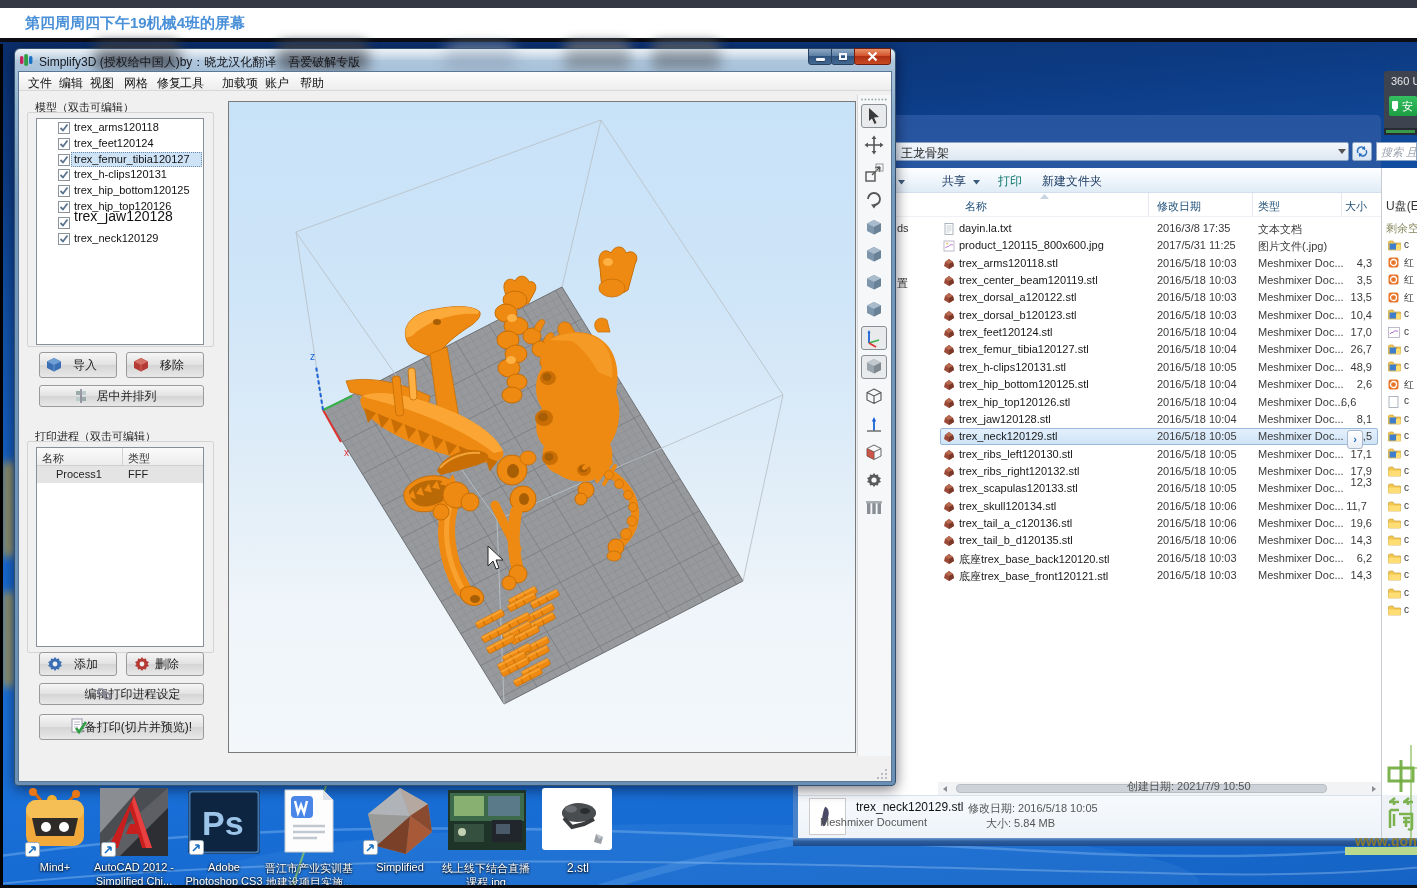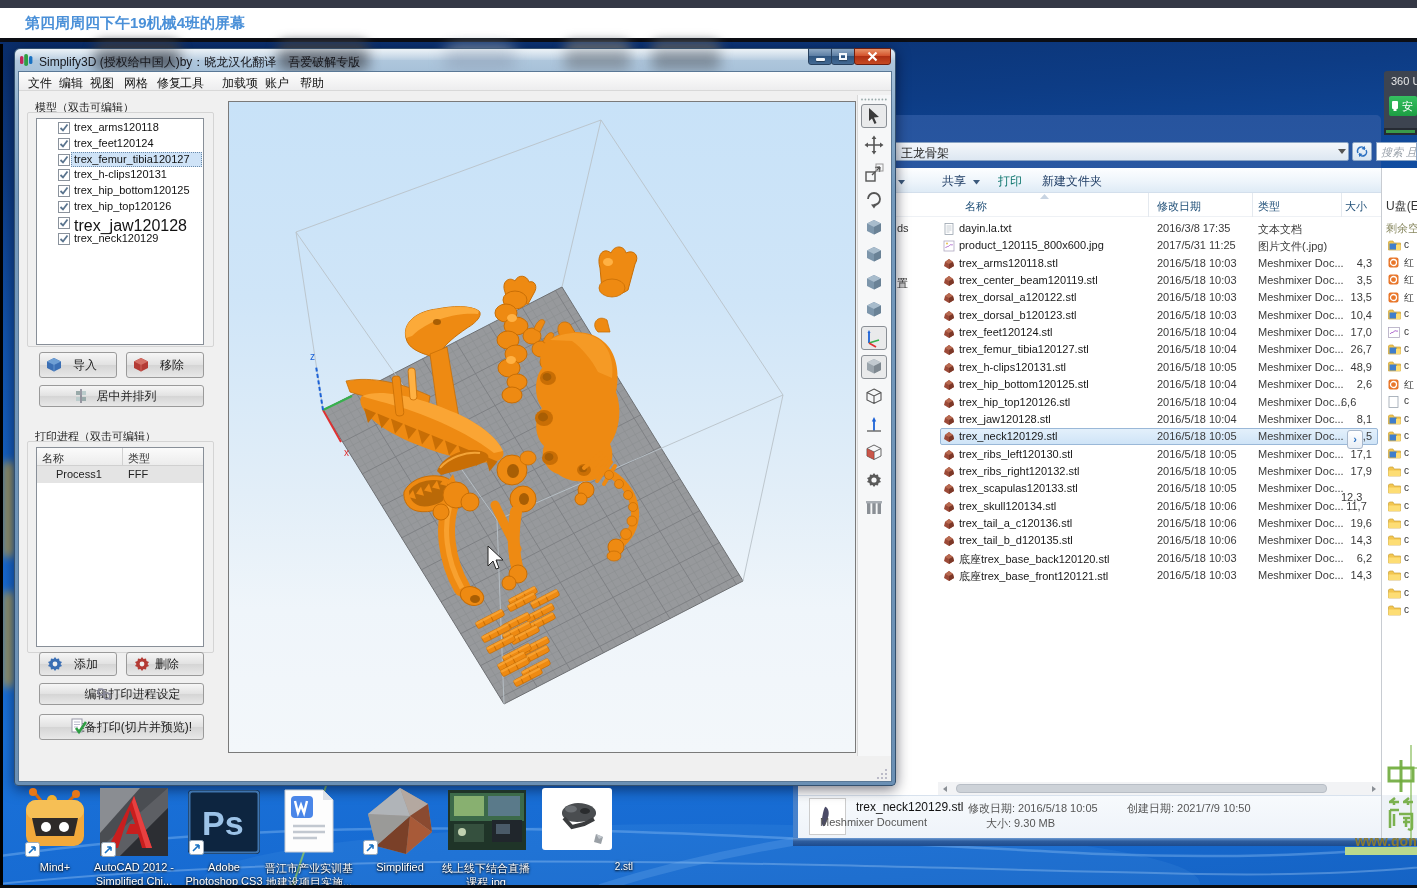--- a/index.html
+++ b/index.html
@@ -197,21 +197,21 @@
 <div class="a tx" style="left:1258px;top:464.90000000000003px;font-size:11px;color:#3a3a3a">Meshmixer Doc...</div>
 <div class="a tx" style="left:1341px;top:464.90000000000003px;font-size:11px;color:#3a3a3a;width:31px;text-align:right">17,9</div>
 <svg class="a" style="left:943px;top:483.25px" width="12" height="12" viewBox="0 0 12 12">
     <path d="M2,4 L6,1 L10,4 L11,8 L6,11 L1,8 Z" fill="#9c4a38"></path>
     <path d="M2,4 L6,1 L10,4 L6,6 Z" fill="#b86a50"></path>
     <path d="M6,6 L10,4 L11,8 L6,11 Z" fill="#7c3828"></path>
   </svg>
 <div class="a tx" style="left:959px;top:482.25px;font-size:11px;color:#181818">trex_scapulas120133.stl</div>
 <div class="a tx" style="left:1157px;top:482.25px;font-size:11px;color:#3a3a3a">2016/5/18 10:05</div>
 <div class="a tx" style="left:1258px;top:482.25px;font-size:11px;color:#3a3a3a">Meshmixer Doc...</div>
-<div class="a tx" style="left:1341px;top:491px;font-size:11px;color:#3a3a3a;width:31px;text-align:left">12,3</div>
+<div class="a tx" style="left:1341px;top:476px;font-size:11px;color:#3a3a3a;width:31px;text-align:right">12,3</div>
 <svg class="a" style="left:943px;top:500.6px" width="12" height="12" viewBox="0 0 12 12">
     <path d="M2,4 L6,1 L10,4 L11,8 L6,11 L1,8 Z" fill="#9c4a38"></path>
     <path d="M2,4 L6,1 L10,4 L6,6 Z" fill="#b86a50"></path>
     <path d="M6,6 L10,4 L11,8 L6,11 Z" fill="#7c3828"></path>
   </svg>
 <div class="a tx" style="left:959px;top:499.6px;font-size:11px;color:#181818">trex_skull120134.stl</div>
 <div class="a tx" style="left:1157px;top:499.6px;font-size:11px;color:#3a3a3a">2016/5/18 10:06</div>
 <div class="a tx" style="left:1258px;top:499.6px;font-size:11px;color:#3a3a3a">Meshmixer Doc...</div>
 <div class="a tx" style="left:1341px;top:499.6px;font-size:11px;color:#3a3a3a;width:31px;text-align:center">11,7</div>
 <svg class="a" style="left:943px;top:517.95px" width="12" height="12" viewBox="0 0 12 12">
@@ -259,23 +259,23 @@
 <svg class="a" style="left:1370px;top:785px" width="8" height="8" viewBox="0 0 8 8">
     <path d="M2,1 L6,4 L2,7 Z" fill="#8a8f95"></path>
   </svg>
 <div class="a" style="left:798px;top:795px;width:583px;height:43px;background:linear-gradient(180deg,#f7fafd,#eef3f9);border-top:1px solid #d8e2ee"></div>
 <div class="a" style="left:809px;top:798px;width:37px;height:37px;background:#fff;border:1px solid #ccc"></div>
 <svg class="a" style="left:818px;top:806px" width="18" height="22" viewBox="0 0 18 22">
     <path d="M8,1 C12,4 11,10 9,14 C8,18 6,21 5,20 C3,18 4,12 5,7 C6,3 7,0 8,1 Z" fill="#4a4a66"></path>
   </svg>
 <div class="a tx" style="left:856px;top:800px;font-size:12px;color:#111">trex_neck120129.stl</div>
 <div class="a tx" style="left:968px;top:801px;font-size:11px;color:#555">修改日期: 2016/5/18 10:05</div>
-<div class="a tx" style="left:1127px;top:801px;font-size:11px;color:#555">创建日期: 2021/7/9 10:50</div>
+<div class="a tx" style="left:1127px;top:779px;font-size:11px;color:#555">创建日期: 2021/7/9 10:50</div>
 <div class="a tx" style="left:820px;top:816px;font-size:11px;color:#555">Meshmixer Document</div>
-<div class="a tx" style="left:986px;top:816px;font-size:11px;color:#555">大小: 9.30 MB</div>
+<div class="a tx" style="left:986px;top:816px;font-size:11px;color:#555">大小: 5.84 MB</div>
 <div class="a" style="left:793px;top:838px;width:624px;height:8px;background:linear-gradient(180deg,#6d9bd4,#2e5d9e 40%,#1c4b8e)"></div>
 <div class="a" style="left:1381px;top:168px;width:36px;height:670px;background:#fff;border-left:1px solid #c8ccd2"></div>
 <div class="a tx" style="left:1386px;top:198px;font-size:12px;color:#333">U盘(E</div>
 <div class="a tx" style="left:1386px;top:221px;font-size:11px;color:#8a8a62">剩余空</div>
 <svg class="a" style="left:1388px;top:240px" width="13" height="11" viewBox="0 0 13 11">
     <path d="M0.5,2 L0.5,10 L12.5,10 L12.5,3 L6,3 L5,1 L1.5,1 Z" fill="#f3c64f" stroke="#caa23a" stroke-width="0.7"></path>
     <rect x="1.5" y="3.5" width="7" height="6" fill="#3f7ecc"></rect>
     <rect x="8" y="5" width="4.5" height="5" fill="#fddd74"></rect>
   </svg>
 <div class="a tx" style="left:1404px;top:239px;font-size:10px;color:#333">c</div>
@@ -464,21 +464,21 @@
 <div class="a tx" style="left:74px;top:184.2px;font-size:11px;color:#111">trex_hip_bottom120125</div>
 <svg class="a" style="left:58px;top:201.0px" width="12" height="12" viewBox="0 0 12 12">
     <rect x="0.5" y="0.5" width="11" height="11" fill="#fff" stroke="#8a929c"></rect>
     <path d="M2.5,6 L5,8.5 L9.5,2.5" stroke="#5a748e" stroke-width="1.8" fill="none"></path>
   </svg>
 <div class="a tx" style="left:74px;top:200.0px;font-size:11px;color:#111">trex_hip_top120126</div>
 <svg class="a" style="left:58px;top:216.8px" width="12" height="12" viewBox="0 0 12 12">
     <rect x="0.5" y="0.5" width="11" height="11" fill="#fff" stroke="#8a929c"></rect>
     <path d="M2.5,6 L5,8.5 L9.5,2.5" stroke="#5a748e" stroke-width="1.8" fill="none"></path>
   </svg>
-<div class="a tx" style="left:74px;top:217px;font-size:16px;color:#111">trex_jaw120128</div>
+<div class="a tx" style="left:74px;top:208px;font-size:14px;color:#111">trex_jaw120128</div>
 <svg class="a" style="left:58px;top:232.60000000000002px" width="12" height="12" viewBox="0 0 12 12">
     <rect x="0.5" y="0.5" width="11" height="11" fill="#fff" stroke="#8a929c"></rect>
     <path d="M2.5,6 L5,8.5 L9.5,2.5" stroke="#5a748e" stroke-width="1.8" fill="none"></path>
   </svg>
 <div class="a tx" style="left:74px;top:231.60000000000002px;font-size:11px;color:#111">trex_neck120129</div>
 <div class="a" style="left:39px;top:352px;width:78px;height:26px;background:linear-gradient(180deg,#f6f6f6,#e2e2e2 48%,#d5d5d5 52%,#e8e8e8);border:1px solid #9a9a9a;border-radius:3px;text-align:center;color:#222;font-size:12px;line-height:24px"><span style="margin-left:14px">导入</span></div>
 <svg class="a" style="left:46px;top:358px" width="16" height="14" viewBox="0 0 16 14">
     <path d="M8,0 L15,3.5 L15,10 L8,13.5 L1,10 L1,3.5 Z" fill="#3b6fb4"></path>
     <path d="M1,3.5 L8,7 L15,3.5 L8,0 Z" fill="#6f9fd4"></path>
     <path d="M8,7 L8,13.5" stroke="#6f9fd4" stroke-width="0.8"></path>
@@ -911,21 +911,21 @@
 <div class="a" style="left:431px;top:875px;font-size:11px;color:#fff;text-shadow:0 1px 2px rgba(0,0,0,0.9),0 0 3px rgba(0,0,0,0.7);text-align:center;width:110px">课程.jpg</div>
 <svg class="a" style="left:540px;top:788px" width="74" height="66" viewBox="0 0 74 66">
 <rect x="2" y="0" width="70" height="62" rx="3" fill="#fff"></rect>
 <path d="M22,26 C21,20 29,15 38,15 C49,15 57,20 56,26 C55,31 47,34 37,34 C29,34 23,31 22,26 Z" fill="#4a4d50"></path>
 <ellipse cx="31" cy="21" rx="6" ry="3.5" fill="#6a6e72"></ellipse>
 <ellipse cx="45" cy="23" rx="5" ry="3" fill="#2a2c2e"></ellipse>
 <path d="M24,30 L32,39 L44,36 L54,31" stroke="#3a3c3e" stroke-width="4" fill="none"></path>
 <path d="M56,46 L63,49 L61,56 L54,54 Z" fill="#9aa0a6"></path>
     <path d="M56,46 L63,49 L59,51 Z" fill="#c0c6cc"></path>
 </svg>
-<div class="a" style="left:523px;top:861px;font-size:10px;color:#fff;text-shadow:0 1px 2px rgba(0,0,0,0.9),0 0 3px rgba(0,0,0,0.7);text-align:right;width:110px">2.stl</div>
+<div class="a" style="left:523px;top:861px;font-size:12px;color:#fff;text-shadow:0 1px 2px rgba(0,0,0,0.9),0 0 3px rgba(0,0,0,0.7);text-align:center;width:110px">2.stl</div>
 <svg class="a" style="left:1386px;top:758px" width="30" height="36" viewBox="0 0 30 36">
     <g stroke="rgba(110,170,60,0.9)" stroke-width="3" fill="none">
       <line x1="15" y1="2" x2="15" y2="34"></line>
       <rect x="3" y="10" width="24" height="13"></rect>
     </g>
   </svg>
 <svg class="a" style="left:1386px;top:796px" width="30" height="36" viewBox="0 0 30 36">
     <g stroke="rgba(110,170,60,0.9)" stroke-width="2.5" fill="none">
       <path d="M4,6 L9,2 M8,6 L8,9 M18,6 L23,2 M22,6 L22,9 M3,6 H13 M17,6 H27"></path>
       <path d="M4,14 L4,32 M4,14 L13,14 M8,18 L8,30 M13,18 L26,18 L26,32 C26,34 24,34 22,33 M17,22 H24 M17,26 H24 M20,22 V31"></path>

